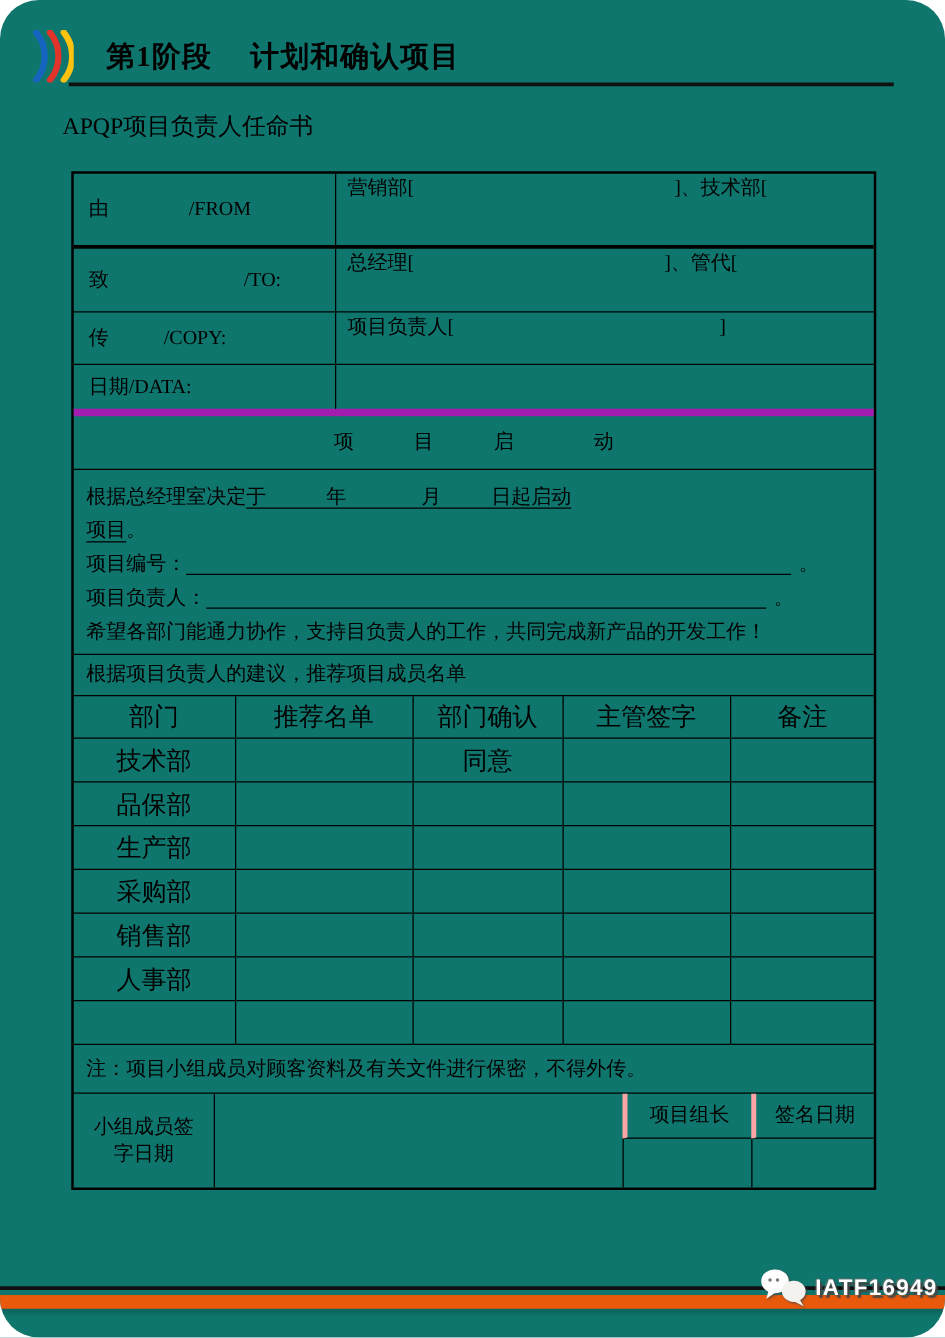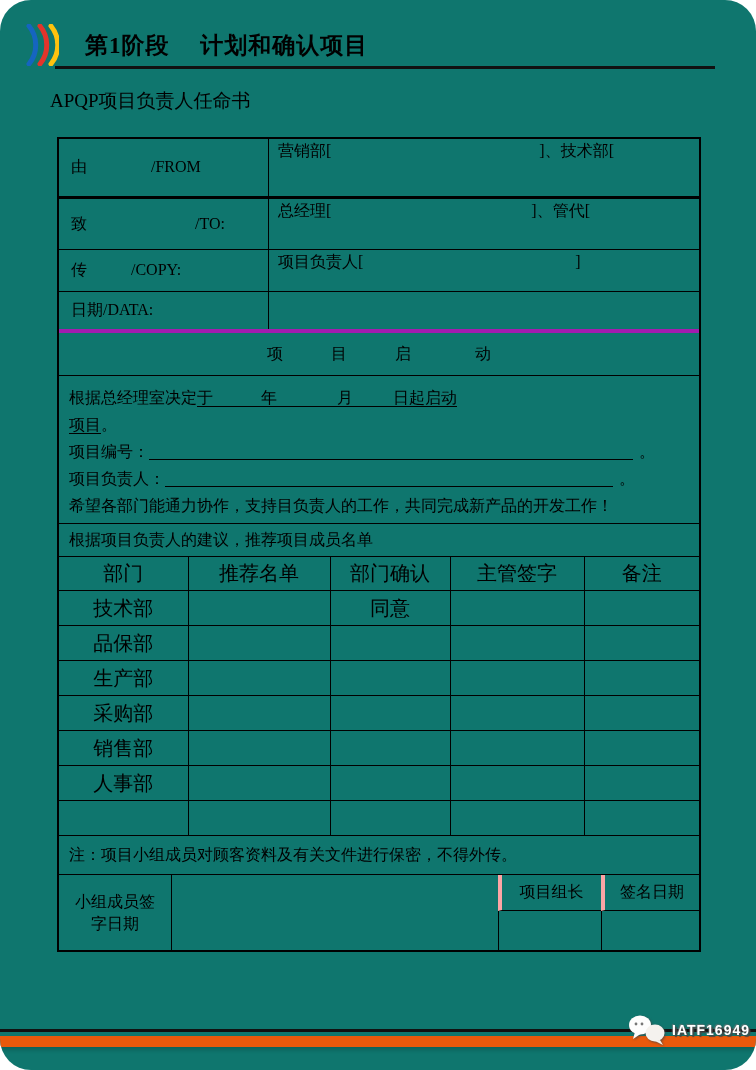--- a/index.html
+++ b/index.html
@@ -16,21 +16,21 @@
   
   .form{position:absolute;left:57px;top:137px;width:644px;border:2px solid #000;
         box-sizing:border-box;font-size:16px;}
   .row{display:grid;grid-template-columns:209px 1fr;box-sizing:border-box;}
   .row .label{display:flex;align-items:center;padding-left:12px;white-space:pre;box-sizing:border-box;}
   .row .val{border-left:1px solid #000;display:flex;flex-direction:row;justify-content:flex-start;
             padding-left:9px;white-space:pre;box-sizing:border-box;line-height:23px;}
   .row-from{height:60px;border-bottom:3px solid #000;}
   .row-to{height:51px;border-bottom:1px solid #000;}
   .row-copy{height:42px;border-bottom:1px solid #000;}
-  .row-date{height:41px;border-bottom:4px solid #a21caf;}
+  .row-date{height:41px;border-bottom:6px solid #a21caf;}
 
   .banner{height:42px;line-height:42px;text-align:center;white-space:pre;border-bottom:1px solid #000;}
 
   .launch{height:148px;border-bottom:1px solid #000;padding:8px 0 0 10px;box-sizing:border-box;}
   .launch .ln{line-height:27px;white-space:pre;}
   .u{border-bottom:1px solid #000;white-space:pre;}
   .u-fill{display:inline-block;border-bottom:1px solid #000;height:1.05em;vertical-align:text-bottom;}
   .u-num{width:484px;}
   .u-name{width:448px;}
   .period{margin-left:6px;}
@@ -54,21 +54,21 @@
   .sig-h{border-left:4px solid #fca5a5;border-bottom:1px solid #000;display:flex;align-items:center;
          justify-content:center;}
   .sig-c{border-left:1px solid #000;}
 
   
   .footer-line{position:absolute;left:0;top:1029px;width:756px;height:3px;background:#111;}
   .footer-bar{position:absolute;left:0;top:1036px;width:756px;height:11px;background:#e8590c;
               box-shadow:0 3px 4px rgba(0,0,0,0.18);}
   .watermark{position:absolute;right:6px;top:1014px;display:flex;align-items:center;z-index:5;}
   .watermark .wm-text{color:#fff;font-family:"Liberation Sans","DejaVu Sans",sans-serif;
-      font-weight:bold;font-size:14px;letter-spacing:1px;
+      font-weight:bold;font-size:18px;letter-spacing:1px;
       text-shadow:2px 2px 1px rgba(70,70,70,.95),-1px -1px 1px rgba(120,120,120,.6),0 0 2px rgba(90,90,90,.8);}
   .wm-icon{margin-right:5px;filter:drop-shadow(1px 1px 1px rgba(70,70,70,.8));}
 </style>
 </head>
 <body>
 
 <div class="page">
 
   <div class="header">
     <svg class="logo" viewBox="0 0 34 42">

